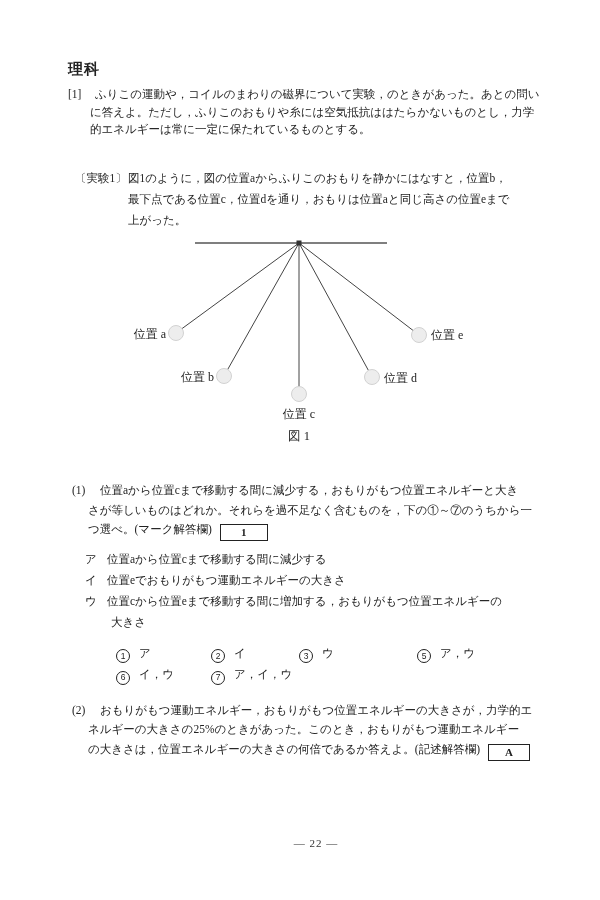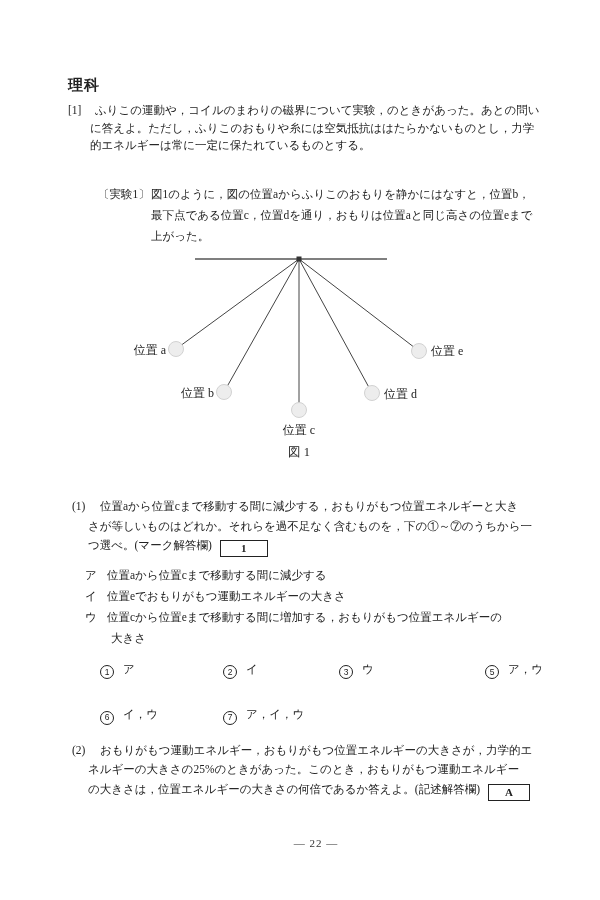--- a/index.html
+++ b/index.html
@@ -4,28 +4,28 @@
 <style>
   html,body{margin:0;padding:0;}
   body{
     width:600px;height:900px;position:relative;background:#ffffff;
     font-family:"Liberation Serif", serif;color:#222222;
     font-size:11.5px;line-height:17.5px;box-sizing:border-box;
     padding:60px 52px 0 68px;overflow:hidden;
   }
   .subject-title{
     font-family:"Liberation Sans", sans-serif;font-weight:bold;
-    font-size:15px;line-height:18px;margin:16px 0 8px 0;letter-spacing:1px;
+    font-size:15px;line-height:18px;margin:0 0 8px 0;letter-spacing:1px;
   }
   
   .intro .pline{padding-left:22px;}
   .intro .pline.first{padding-left:0;}
   .intro .plabel{display:inline-block;width:27px;}
   
-  .experiment{margin-top:29px;line-height:21px;position:relative;padding-left:60px;margin-left:23px;}
+  .experiment{margin-top:29px;line-height:21px;position:relative;padding-left:60px;}
   .experiment .plabel{position:absolute;left:7px;top:0;}
   
   .figure-wrap{margin:4px 0 0 12px;text-decoration:underline;}
   
   .question{position:relative;padding-left:20px;line-height:19.5px;}
   .question .first{margin-left:-16px;}
   .question .qlabel{display:inline-block;width:28px;}
   .answer-box{
     display:inline-flex;align-items:center;justify-content:center;
     width:46px;height:15px;border:1.5px solid #222;margin-left:8px;
@@ -33,21 +33,21 @@
   }
   .answer-box.small{width:40px;}
   
   .items{margin-top:8px;}
   .item{margin-left:-3px;line-height:21px;}
   .item .kana{display:inline-block;width:22px;}
   .item .cont2{margin-left:26px;}
   
   .choices{
     display:grid;grid-template-columns:95px 88px 118px auto;
-    row-gap:4px;margin:13px 0 0 12px;line-height:15px;gap:28px;
+    row-gap:4px;margin:13px 0 0 28px;line-height:15px;
   }
   .cnum{
     display:inline-flex;align-items:center;justify-content:center;
     width:12px;height:12px;border:1px solid #222;border-radius:50%;
     font-size:8.5px;line-height:1;margin-right:9px;vertical-align:-2px;
     font-family:"Liberation Sans", sans-serif;
   }
   .q1{margin-top:29px;}
   .q2{margin-top:16px;}
   .footer{

